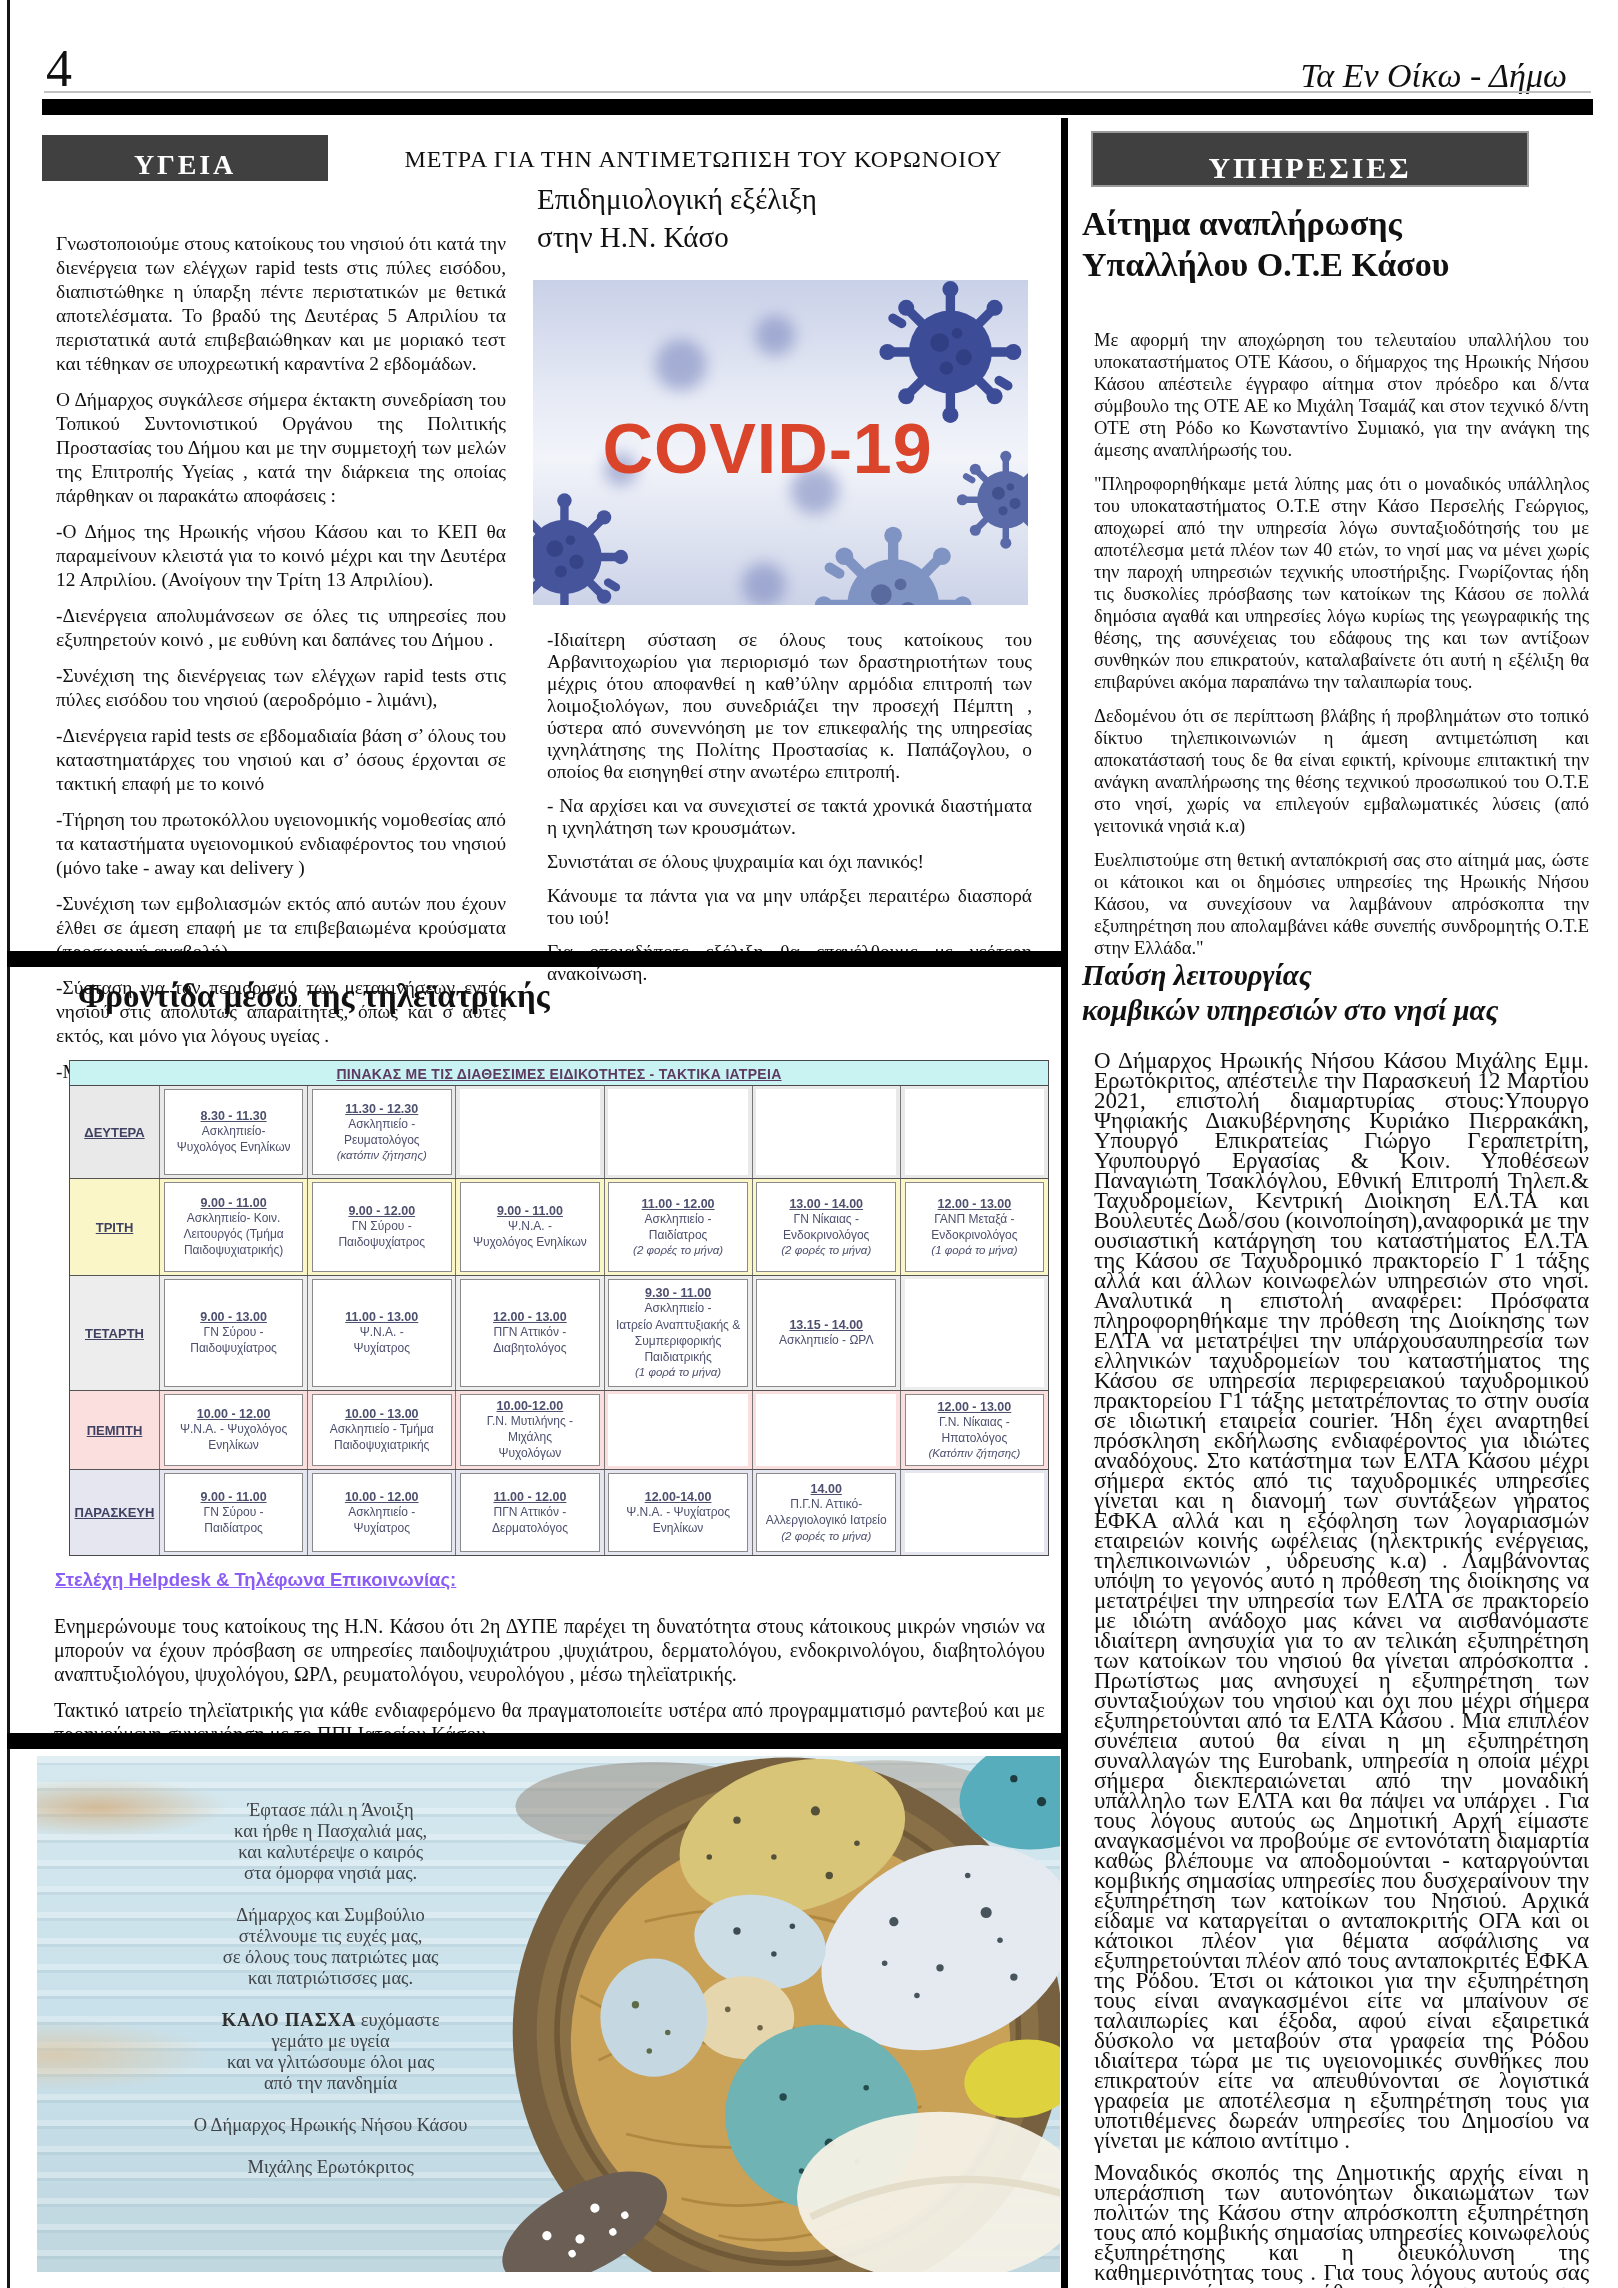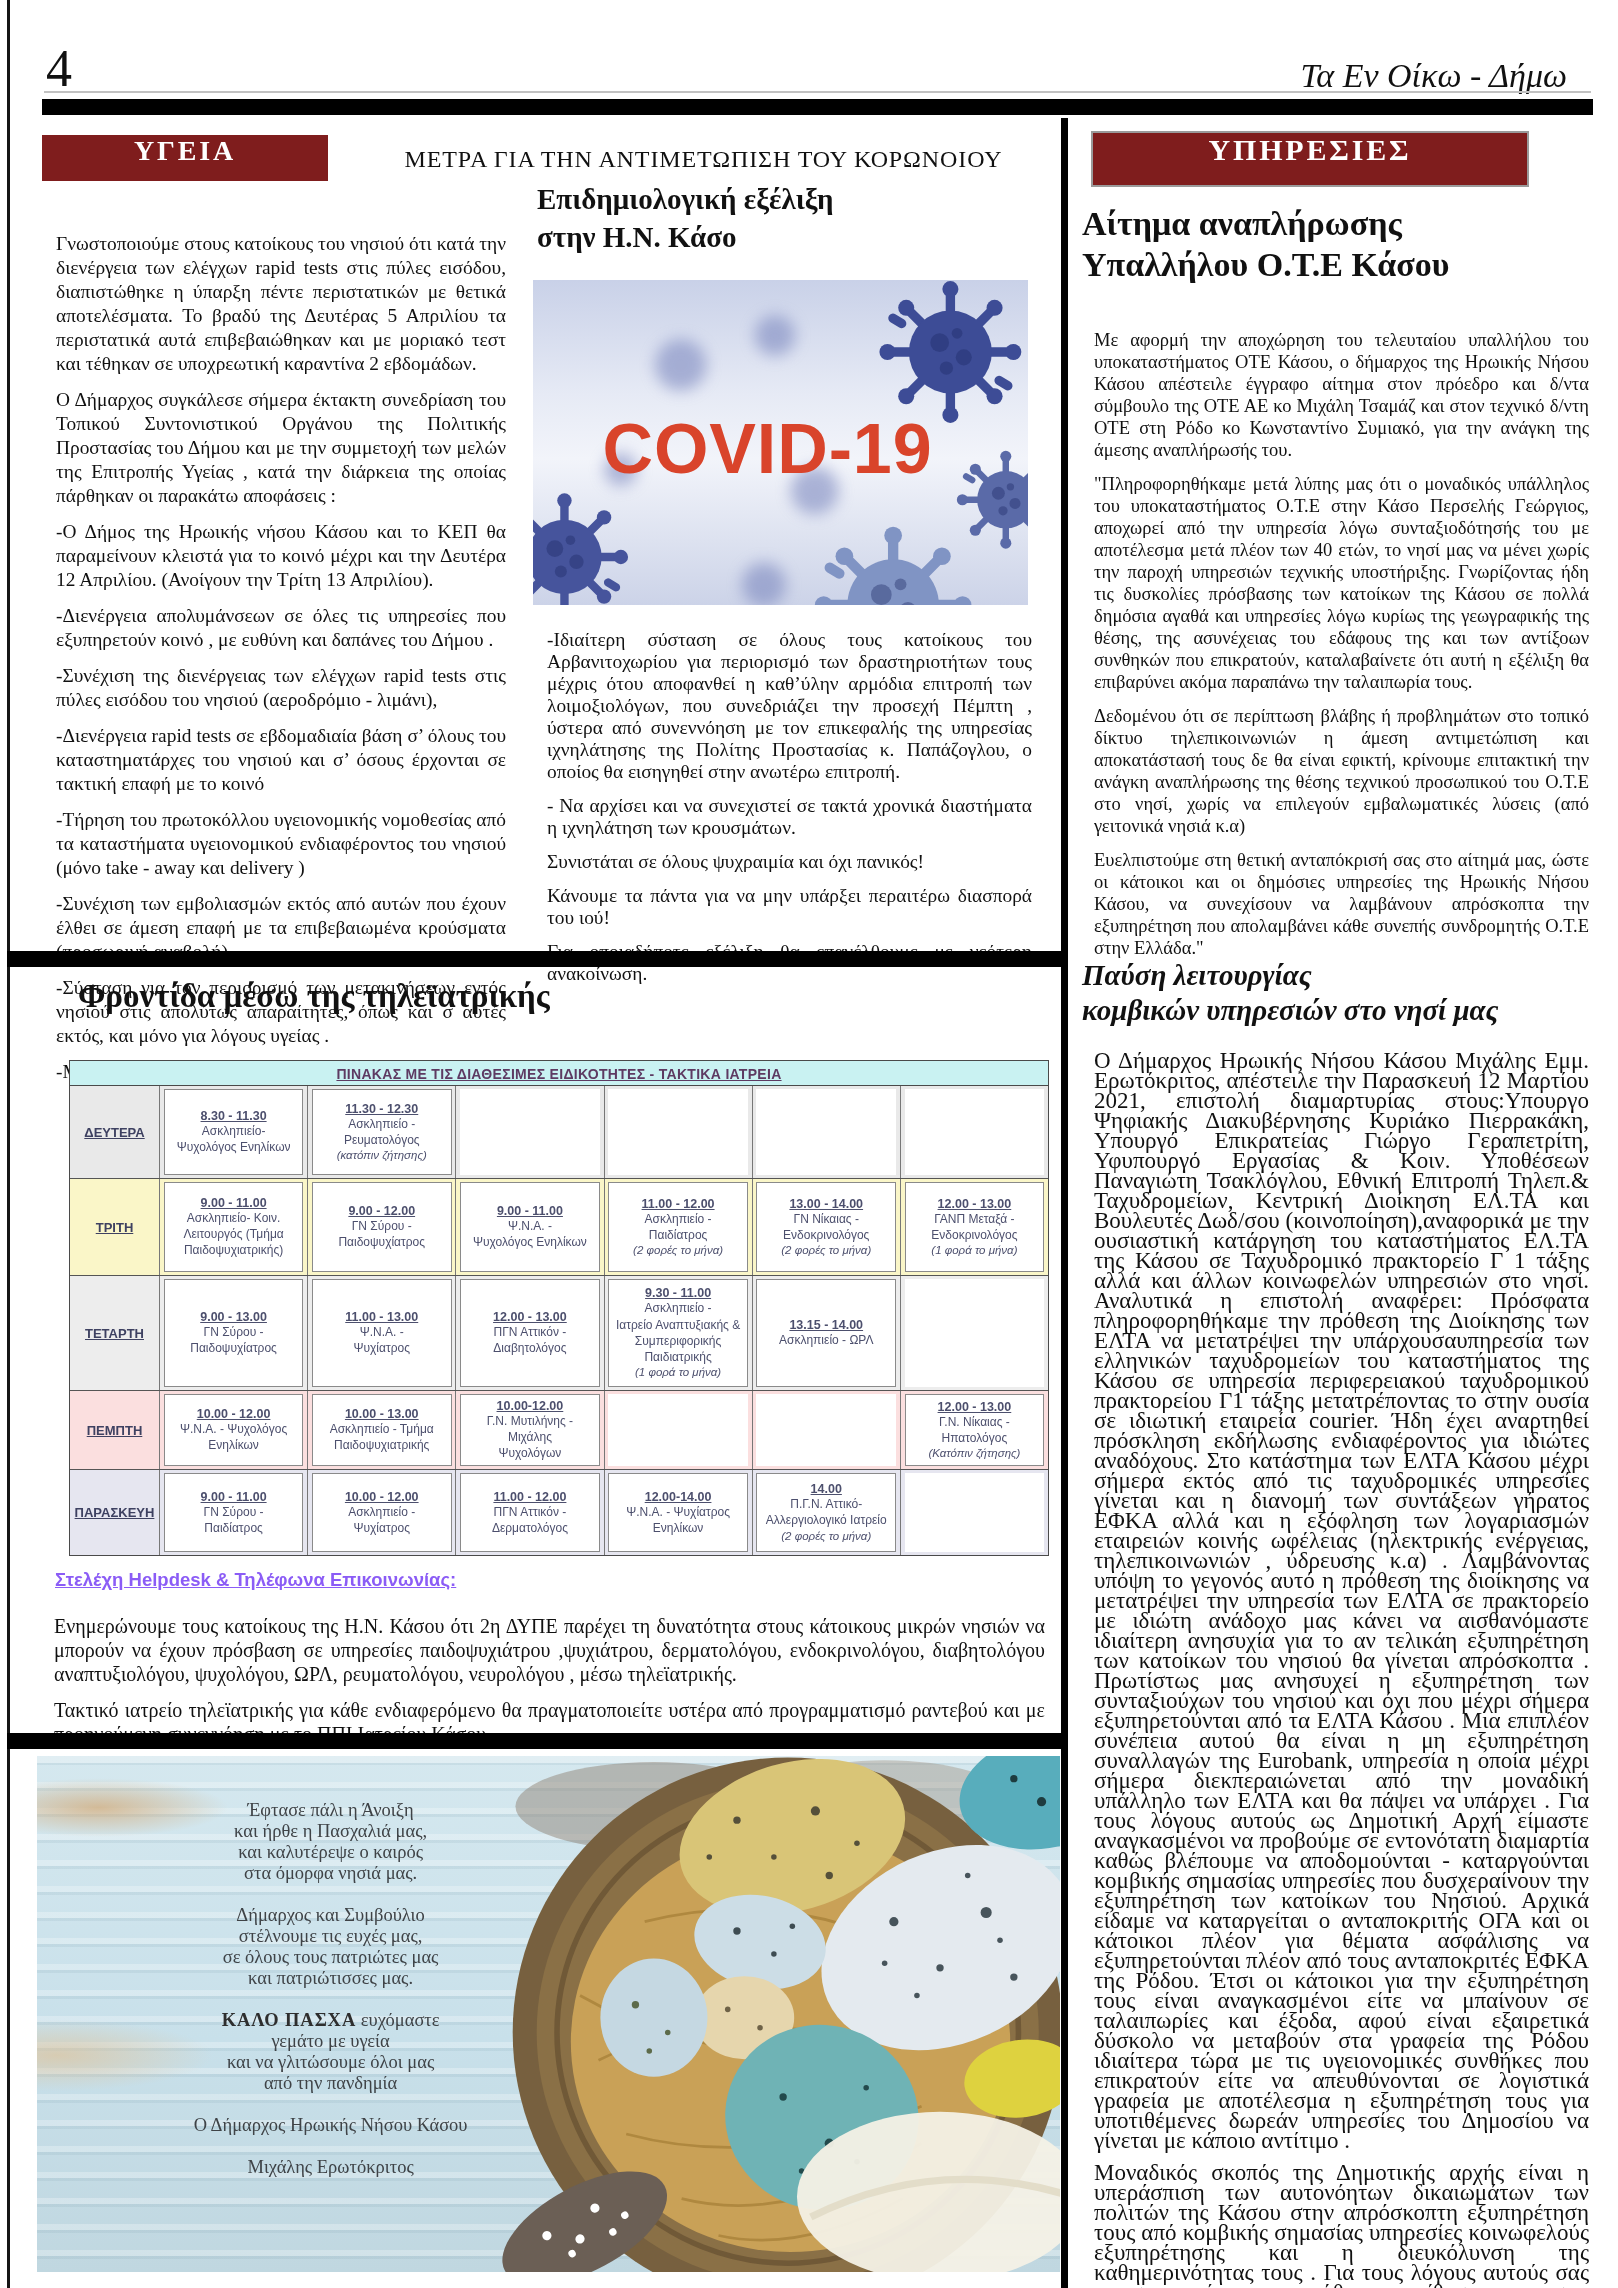--- a/index.html
+++ b/index.html
@@ -10,29 +10,29 @@
   .abs{position:absolute;}
   p{margin:12px;}
   
   #left-border{left:7.4px;top:0;width:2.8px;height:2289px;background:#151515;}
   #page-number{left:46px;top:39px;font-size:52px;}
   #masthead-title{right:52px;top:57px;font-size:34px;font-style:italic;}
   #masthead-hairline{left:44px;top:91px;width:1547px;height:1.8px;background:#c2c2c2;}
   #masthead-bar{left:42px;top:99px;width:1551px;height:15.7px;background:#000;}
   #column-divider{left:1061px;top:118px;width:6.5px;height:2171px;background:#000;}
   
-  .label-box{background:#7f1d1d;color:#fff;display:flex;align-items:flex-start;justify-content:center;
+  .label-box{background:#404040;color:#fff;display:flex;align-items:flex-end;justify-content:center;
     font-weight:bold;letter-spacing:2.8px;}
   #health-label-box{left:42px;top:135px;width:286px;height:46px;font-size:28px;}
   #services-label-box{left:1091px;top:131px;width:434px;height:52px;font-size:30px;border:2.8px solid #9a9a9a;}
   #measures-banner{left:362px;top:146px;width:683px;text-align:center;font-size:24px;letter-spacing:0.9px;white-space:nowrap;}
   
   #health-col{left:44px;top:220px;width:474px;font-size:19.4px;line-height:24px;text-align:justify;}
   
-  #epi-heading{left:537px;top:181px;width:509px;font-size:29px;font-weight:bold;line-height:1.3;}
+  #epi-heading{left:537px;top:181px;width:509px;font-size:29px;font-weight:normal;line-height:1.3;}
   #covid-box{left:533px;top:280px;width:495px;height:325px;overflow:hidden;
     background:linear-gradient(180deg,#c9d1e8 0%,#e6eaf5 35%,#f2f4fa 55%,#dde2f0 80%,#ccd3e8 100%);}
   #covid-box svg{position:absolute;left:0;top:0;}
   .covid-text{position:absolute;left:0;top:129px;width:100%;text-align:center;
     font-family:"Liberation Sans","DejaVu Sans",sans-serif;font-weight:800;font-size:70px;letter-spacing:0.9px;transform:translateX(-13px);}
   #mid-body{left:535px;top:617px;width:509px;font-size:19.4px;line-height:22px;text-align:justify;}
   
   .svc-h{left:1082px;width:521px;font-weight:bold;line-height:1.22;}
   #svc-h1{top:203px;font-size:34px;}
   #svc-body1{left:1082px;top:317px;width:519px;font-size:18.5px;line-height:22px;text-align:justify;}

